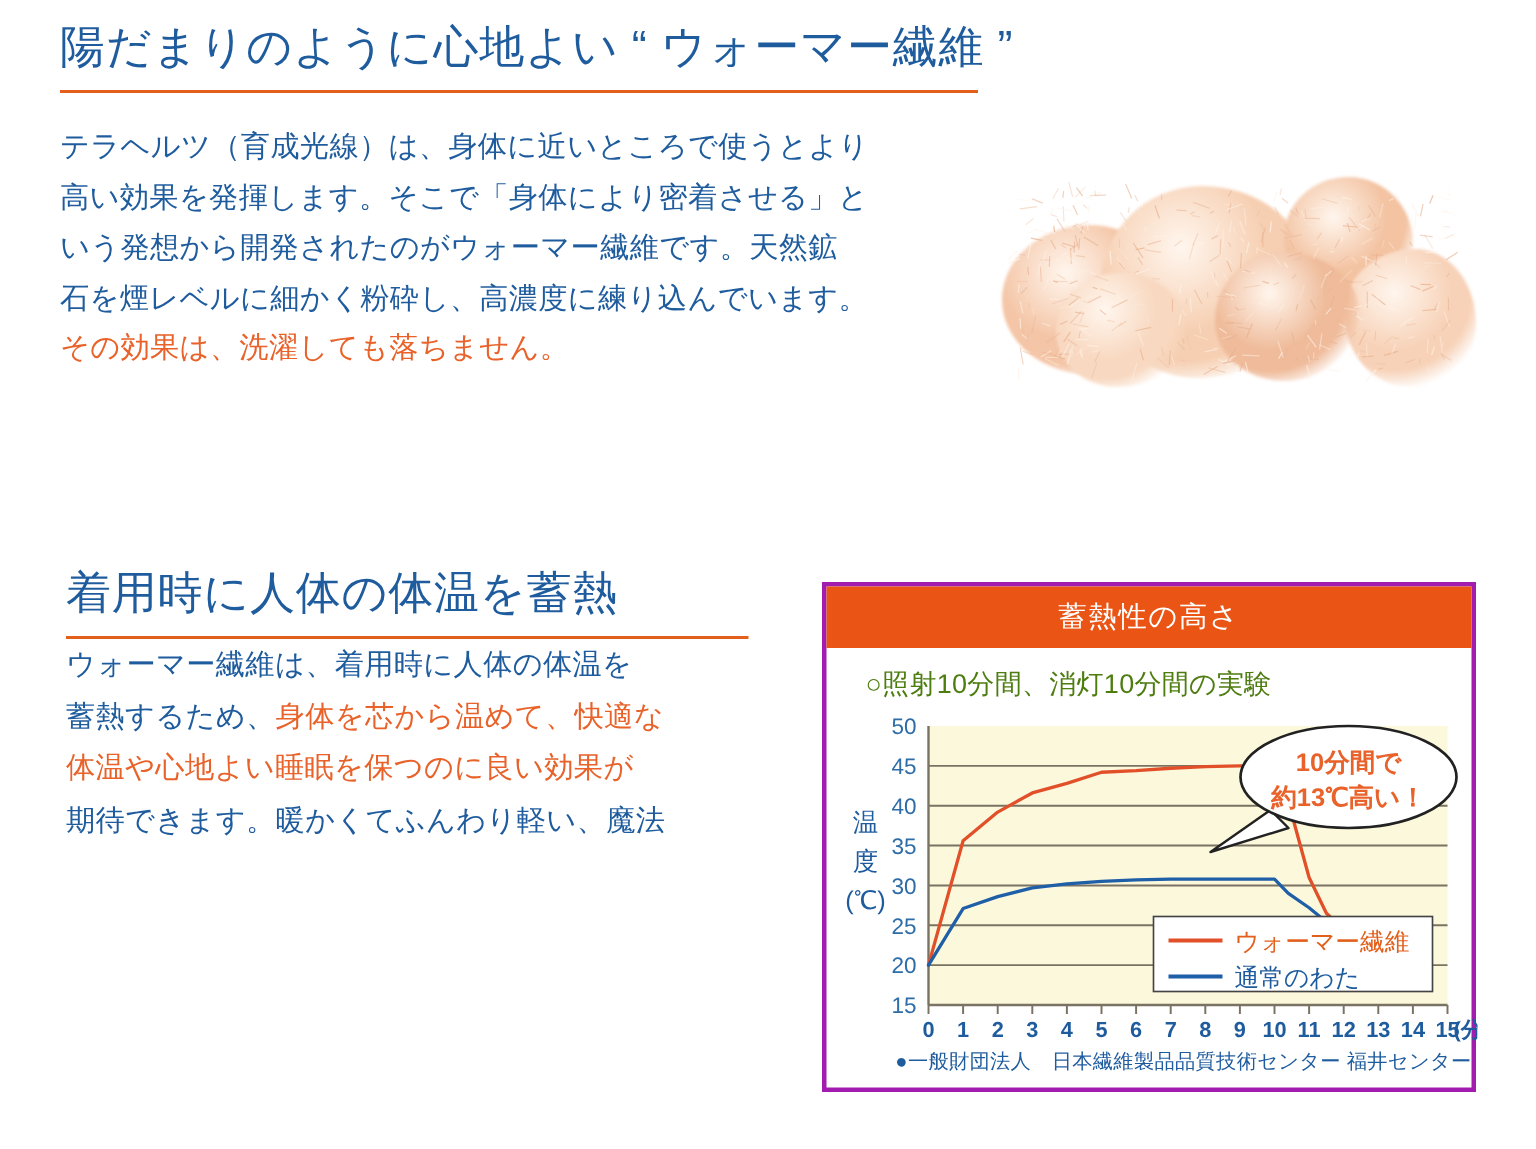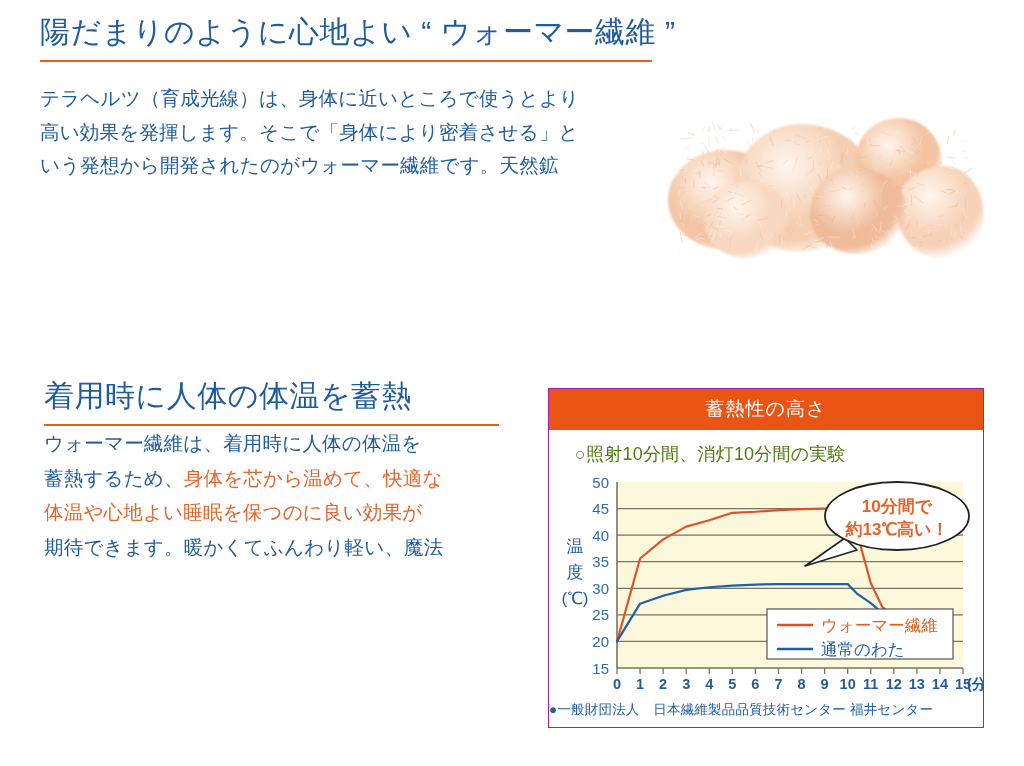--- a/index.html
+++ b/index.html
@@ -44,32 +44,32 @@
   .rule2{height:2px;background:#E2601C;margin-top:10px;width:455px;}
   .body2{
     font-size:19.5px;line-height:1.78;
     color:#1F5C9E;letter-spacing:.2px;
   }
   .body2 p{margin:0;}
 
   
   .panel{
     position:absolute;left:548px;top:388px;width:436px;height:340px;
-    border:1px solid #a21caf;background:#ffffff;box-sizing:border-box;
+    border:3px solid #a21caf;background:#ffffff;box-sizing:border-box;
   }
   .panel-head{
     background:#EA5414;color:#ffffff;text-align:center;
     font-size:19px;padding:7px 0 8px;letter-spacing:1px;
   }
   .panel-sub{
     color:#4d7c0f;font-size:18px;margin:12px 0 0 26px;letter-spacing:.2px;
   }
   .chart-wrap{position:relative;margin-top:6px;}
   .foot{
-    position:absolute;left:0;right:0;bottom:8px;text-align:left;
+    position:absolute;left:0;right:0;bottom:8px;text-align:right;
     color:#1F5C9E;font-size:13.5px;letter-spacing:.2px;white-space:nowrap;
   }
   .foot .dot{font-size:13.5px;}
   svg{display:block;}
   .tick{fill:#2E6DA8;font-size:15px;font-family:"Liberation Sans",sans-serif;}
   .xtick{fill:#1F5C9E;font-size:14.5px;font-family:"Liberation Sans",sans-serif;font-weight:700;}
   .axlabel{fill:#1F5C9E;font-size:17px;font-family:"Liberation Sans",sans-serif;}
   .legtext-o{fill:#E2601C;font-size:16.5px;font-family:"Liberation Sans",sans-serif;}
   .legtext-b{fill:#1F5C9E;font-size:16.5px;font-family:"Liberation Sans",sans-serif;}
   .bubbletext{fill:#E8622A;font-size:17px;font-weight:700;font-family:"Liberation Sans",sans-serif;}
@@ -79,20 +79,22 @@
 
 <div class="page">
 
   <div class="sec1">
     <div class="h1">陽だまりのように心地よい “ ウォーマー繊維 ”</div>
     <div class="rule"></div>
     <div class="body1">
       <p>テラヘルツ（育成光線）は、身体に近いところで使うとより</p>
       <p>高い効果を発揮します。そこで「身体により密着させる」と</p>
       <p>いう発想から開発されたのがウォーマー繊維です。天然鉱</p>
+      <p>石を煙レベルに細かく粉砕し、高濃度に練り込んでいます。</p>
+      <p class="or">その効果は、洗濯しても落ちません。</p>
     </div>
   </div>
 
   <div class="photo">
       <div class="clump" style="left: 8px; top: 42px; width: 112px; height: 100px; border-radius: 52% 48% 46% 54% / 50% 46% 54% 50%; background: radial-gradient(circle at 38% 32%, rgb(255, 246, 238) 0%, rgb(244, 197, 166) 46%, rgb(244, 197, 166) 62%, rgba(255, 255, 255, 0) 78%); filter: blur(1.2px);"></div>
       <div class="clump" style="left: 74px; top: 16px; width: 140px; height: 128px; border-radius: 48% 52% 54% 46% / 52% 48%; background: radial-gradient(circle at 38% 32%, rgb(255, 246, 238) 0%, rgb(246, 207, 178) 46%, rgb(246, 207, 178) 62%, rgba(255, 255, 255, 0) 78%); filter: blur(1.2px);"></div>
       <div class="clump" style="left: 196px; top: 10px; width: 86px; height: 84px; border-radius: 50% 50% 48% 52% / 48% 52%; background: radial-gradient(circle at 38% 32%, rgb(255, 246, 238) 0%, rgb(243, 195, 162) 46%, rgb(243, 195, 162) 62%, rgba(255, 255, 255, 0) 78%); filter: blur(1.2px);"></div>
       <div class="clump" style="left: 236px; top: 58px; width: 88px; height: 92px; border-radius: 54% 46% 50% 50% / 46% 54%; background: radial-gradient(circle at 38% 32%, rgb(255, 246, 238) 0%, rgb(247, 210, 184) 46%, rgb(247, 210, 184) 62%, rgba(255, 255, 255, 0) 78%); filter: blur(1.2px);"></div>
       <div class="clump" style="left: 150px; top: 60px; width: 96px; height: 86px; border-radius: 46% 54% 52% 48% / 54% 46%; background: radial-gradient(circle at 38% 32%, rgb(255, 246, 238) 0%, rgb(239, 187, 154) 46%, rgb(239, 187, 154) 62%, rgba(255, 255, 255, 0) 78%); filter: blur(1.2px);"></div>
       <div class="clump" style="left: 44px; top: 74px; width: 86px; height: 76px; border-radius: 50% 50% 52% 48% / 52% 48% 50% 50%; background: radial-gradient(circle at 38% 32%, rgb(255, 246, 238) 0%, rgb(248, 216, 192) 46%, rgb(248, 216, 192) 62%, rgba(255, 255, 255, 0) 78%); filter: blur(1.2px);"></div>

